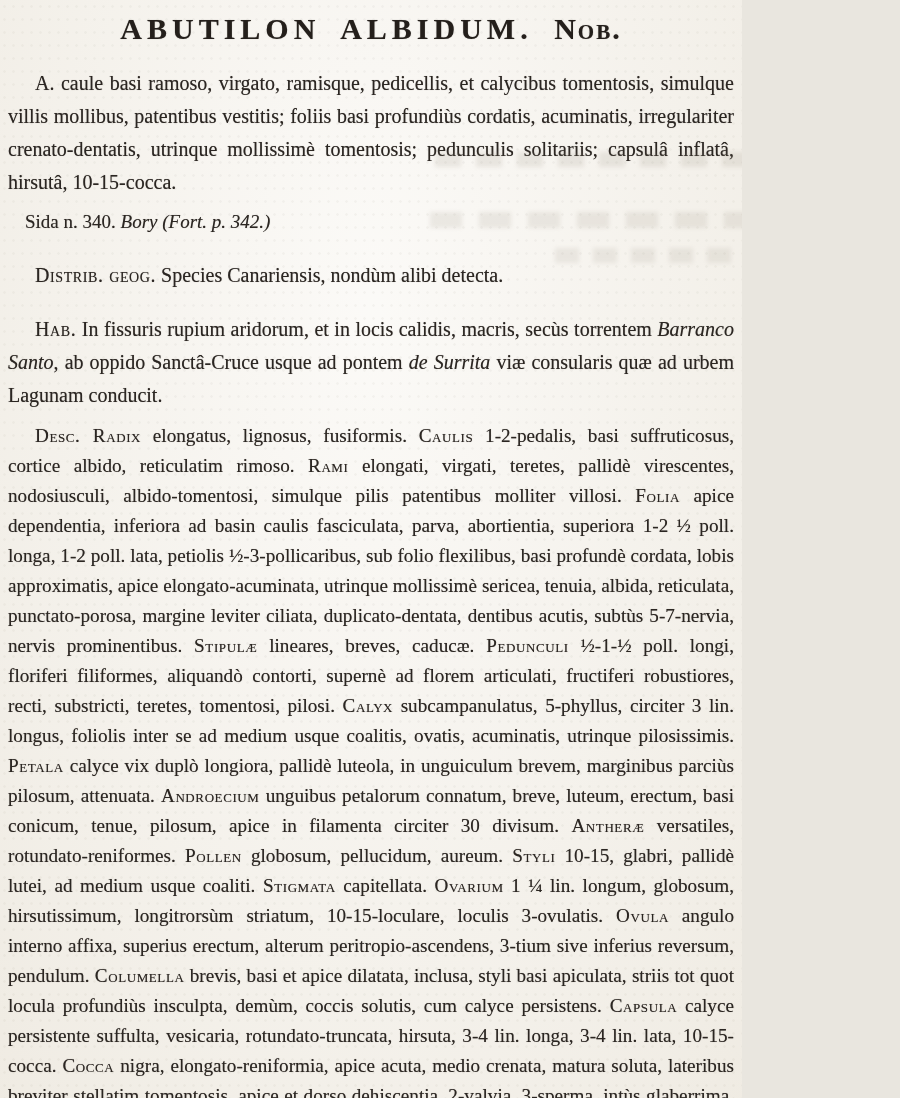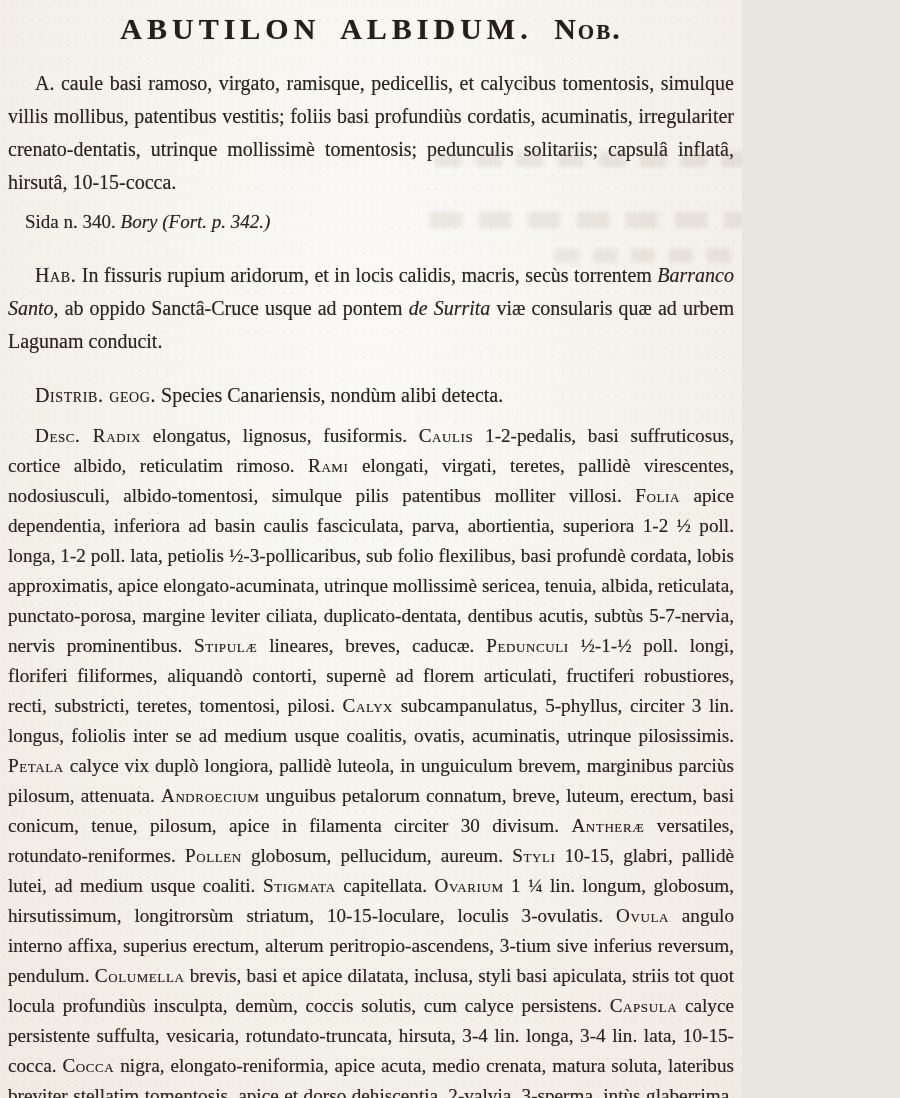--- a/index.html
+++ b/index.html
@@ -78,19 +78,19 @@
   <div class="bleed bleed-2"></div>
   <div class="bleed bleed-3"></div>
 
   <h1 class="title"><span>ABUTILON ALBIDUM. </span><span class="sc">Nob.</span></h1>
 
   <p class="body"><span>A. caule basi ramoso, virgato, ramisque, pedicellis, et calycibus tomentosis, simulque villis mollibus, patentibus vestitis; foliis basi profundiùs cordatis, acuminatis, irregulariter crenato-dentatis, utrinque mollissimè tomentosis; pedunculis solitariis; capsulâ inflatâ, hirsutâ, 10-15-cocca.</span></p>
 
   <p class="ref"><span>Sida n. 340. </span><span class="it">Bory (Fort. p. 342.)</span></p>
 
 
+  <p class="body"><span class="sc">Distrib. geog.</span><span> Species Canariensis, nondùm alibi detecta.</span></p>
+
   <p class="body"><span class="sc">Hab.</span><span> In fissuris rupium aridorum, et in locis calidis, macris, secùs torrentem </span><span class="it">Barranco Santo</span><span>, ab oppido Sanctâ-Cruce usque ad pontem </span><span class="it">de Surrita</span><span> viæ consularis quæ ad urbem Lagunam conducit.</span></p>
-
-  <p class="body"><span class="sc">Distrib. geog.</span><span> Species Canariensis, nondùm alibi detecta.</span></p>
 
   <p class="body desc"><span class="sc">Desc. Radix</span><span> elongatus, lignosus, fusiformis. </span><span class="sc">Caulis</span><span> 1-2-pedalis, basi suffruticosus, cortice albido, reticulatim rimoso. </span><span class="sc">Rami</span><span> elongati, virgati, teretes, pallidè virescentes, nodosiusculi, albido-tomentosi, simulque pilis patentibus molliter villosi. </span><span class="sc">Folia</span><span> apice dependentia, inferiora ad basin caulis fasciculata, parva, abortientia, superiora 1-2 ½ poll. longa, 1-2 poll. lata, petiolis ½-3-pollicaribus, sub folio flexilibus, basi profundè cordata, lobis approximatis, apice elongato-acuminata, utrinque mollissimè sericea, tenuia, albida, reticulata, punctato-porosa, margine leviter ciliata, duplicato-dentata, dentibus acutis, subtùs 5-7-nervia, nervis prominentibus. </span><span class="sc">Stipulæ</span><span> lineares, breves, caducæ. </span><span class="sc">Pedunculi</span><span> ½-1-½ poll. longi, floriferi filiformes, aliquandò contorti, supernè ad florem articulati, fructiferi robustiores, recti, substricti, teretes, tomentosi, pilosi. </span><span class="sc">Calyx</span><span> subcampanulatus, 5-phyllus, circiter 3 lin. longus, foliolis inter se ad medium usque coalitis, ovatis, acuminatis, utrinque pilosissimis. </span><span class="sc">Petala</span><span> calyce vix duplò longiora, pallidè luteola, in unguiculum brevem, marginibus parciùs pilosum, attenuata. </span><span class="sc">Androecium</span><span> unguibus petalorum connatum, breve, luteum, erectum, basi conicum, tenue, pilosum, apice in filamenta circiter 30 divisum. </span><span class="sc">Antheræ</span><span> versatiles, rotundato-reniformes. </span><span class="sc">Pollen</span><span> globosum, pellucidum, aureum. </span><span class="sc">Styli</span><span> 10-15, glabri, pallidè lutei, ad medium usque coaliti. </span><span class="sc">Stigmata</span><span> capitellata. </span><span class="sc">Ovarium</span><span> 1 ¼ lin. longum, globosum, hirsutissimum, longitrorsùm striatum, 10-15-loculare, loculis 3-ovulatis. </span><span class="sc">Ovula</span><span> angulo interno affixa, superius erectum, alterum peritropio-ascendens, 3-tium sive inferius reversum, pendulum. </span><span class="sc">Columella</span><span> brevis, basi et apice dilatata, inclusa, styli basi apiculata, striis tot quot locula profundiùs insculpta, demùm, coccis solutis, cum calyce persistens. </span><span class="sc">Capsula</span><span> calyce persistente suffulta, vesicaria, rotundato-truncata, hirsuta, 3-4 lin. longa, 3-4 lin. lata, 10-15-cocca. </span><span class="sc">Cocca</span><span> nigra, elongato-reniformia, apice acuta, medio crenata, matura soluta, lateribus breviter stellatim tomentosis, apice et dorso dehiscentia, 2-valvia, 3-sperma, intùs glaberrima, lucida. </span><span class="sc">Semina</span><span> angu-</span></p>
 
 </div>
 
 </body></html>

